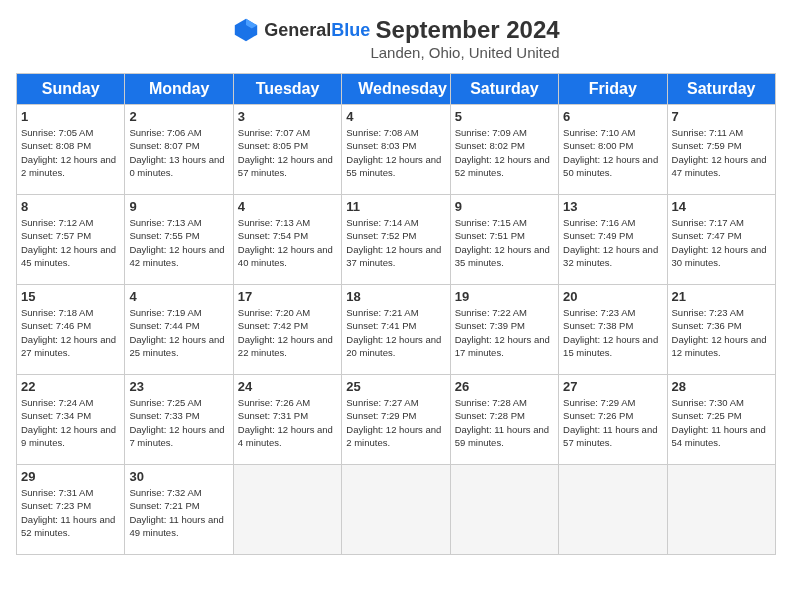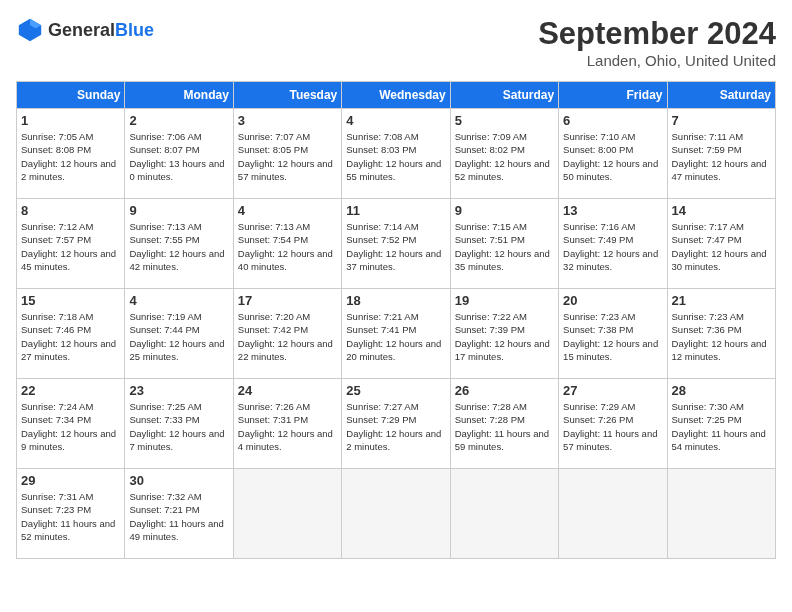--- a/index.html
+++ b/index.html
@@ -5,21 +5,21 @@
     * { box-sizing: border-box; margin: 0; padding: 0; }
     body {
       font-family: Arial, sans-serif;
       background: #fff;
       width: 792px;
       min-height: 612px;
       padding: 16px;
     }
     .header-area {
       display: flex;
-      justify-content: space-between;
+      justify-content: center;
       align-items: flex-start;
       margin-bottom: 12px;
     }
     .logo {
       display: flex;
       align-items: center;
       gap: 4px;
     }
     .logo-text-general {
       font-size: 18px;
@@ -34,40 +34,40 @@
       line-height: 1;
     }
     .logo-icon {
       width: 28px;
       height: 28px;
     }
     .title-area {
       text-align: right;
     }
     .month-year {
-      font-size: 31px;
+      font-size: 24px;
       font-weight: bold;
       color: #333;
     }
     .location {
       font-size: 15px;
       color: #555;
     }
     table {
       width: 100%;
       border-collapse: collapse;
       table-layout: fixed;
     }
     th {
       background-color: #1a73e8;
       color: #fff;
-      font-size: 12px;
-      font-weight: bold;
-      padding: 6px 4px;
-      text-align: right;
+      font-size: 16px;
+      font-weight: bold;
+      padding: 6px 16px;
+      text-align: center;
       border: 1px solid #ccc;
     }
     td {
       border: 1px solid #ccc;
       vertical-align: top;
       padding: 4px 4px;
       font-size: 10px;
       color: #333;
       background: #fff;
       min-height: 80px;

